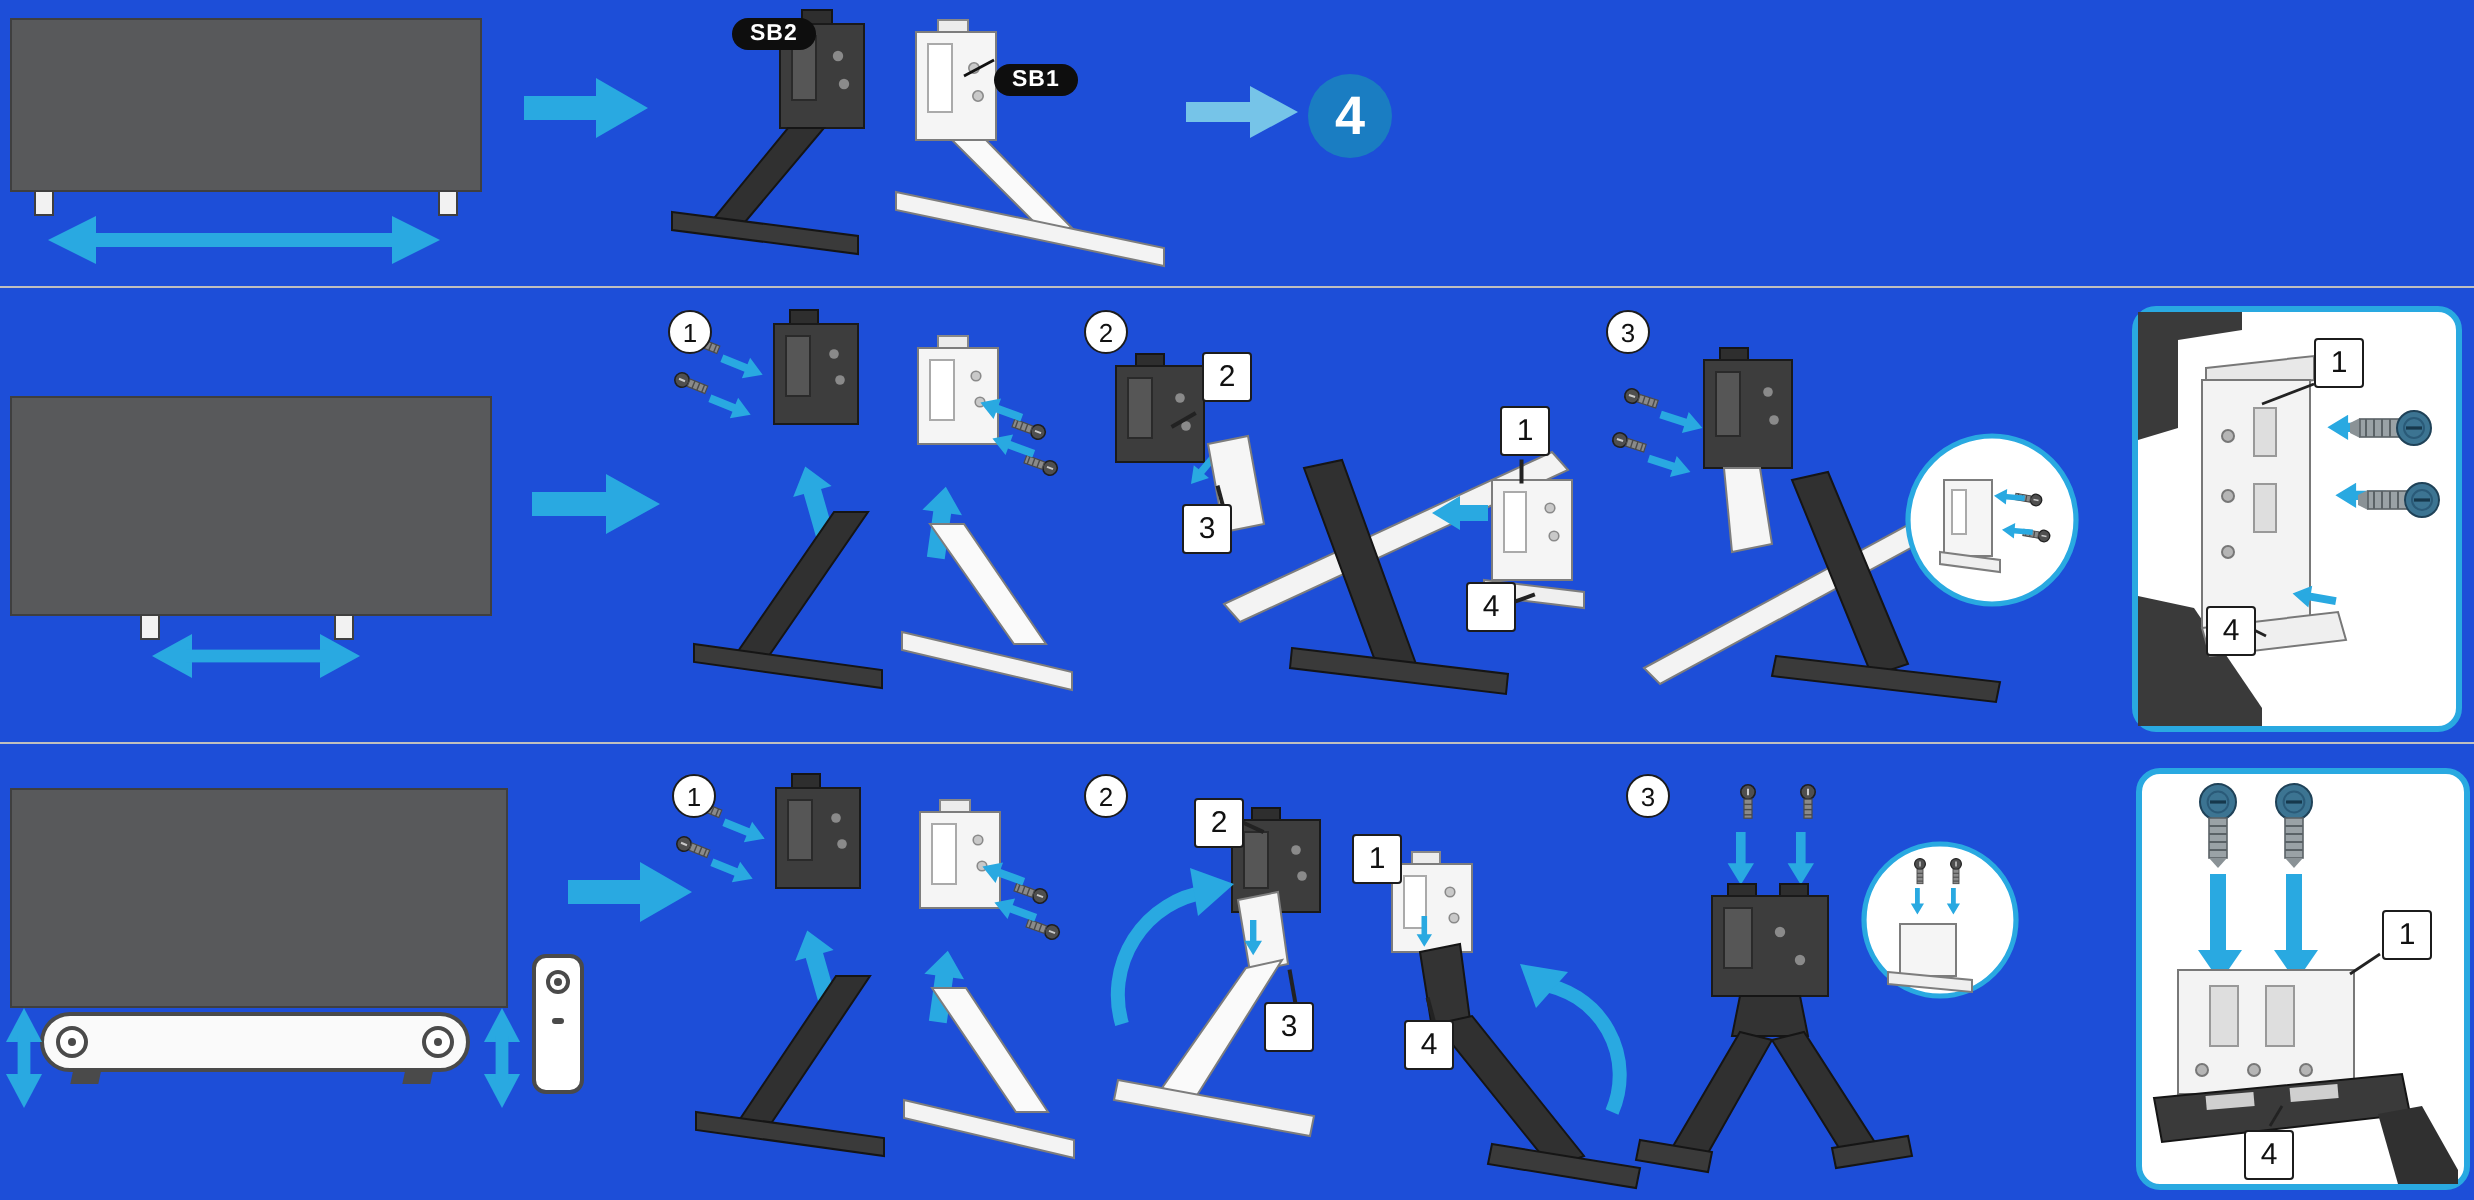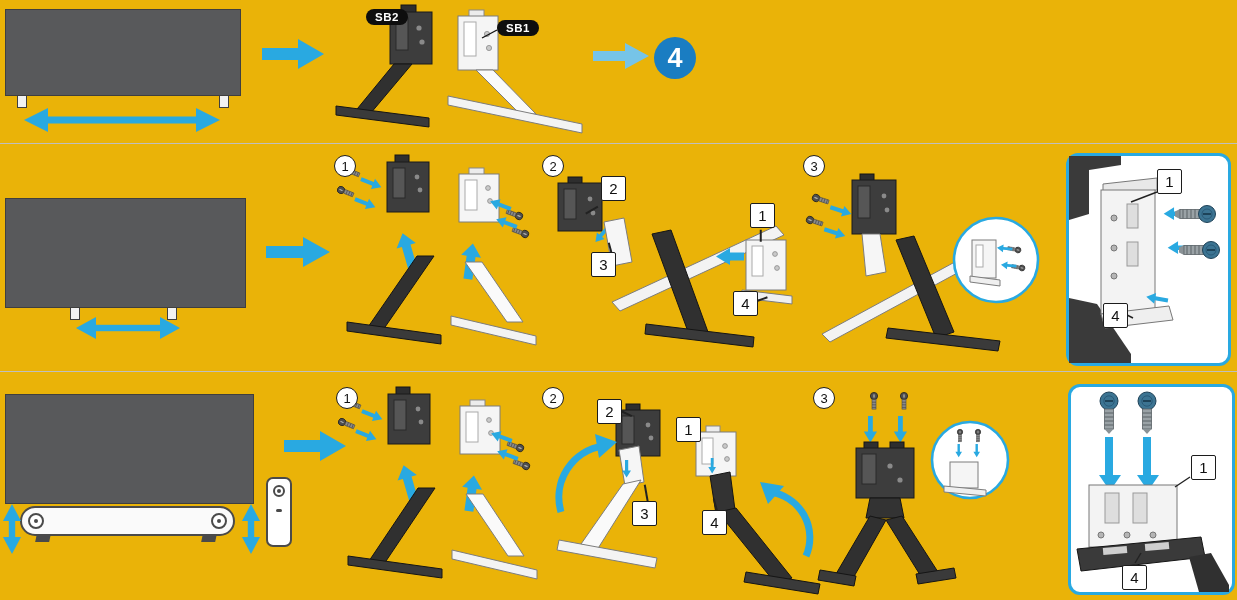--- a/index.html
+++ b/index.html
@@ -1,17 +1,17 @@
 <!DOCTYPE html>
 <html><head>
 <meta charset="utf-8">
 <style>
   * { margin:0; padding:0; box-sizing:border-box; }
   body { font-family:"Liberation Sans", sans-serif; background:#fff; }
-  #canvas { position:relative; width:1237px; height:600px; background:#eab308; overflow:hidden; }
+  #canvas { position:relative; width:1237px; height:600px; background:#1d4ed8; overflow:hidden; }
   .asvg { position:absolute; }
   .divider { position:absolute; left:0; width:1237px; height:1px; background:#bfbfbf; }
   .tv { position:absolute; background:#58595B; border:1px solid #3f3f3f; }
   .foot { position:absolute; width:10px; height:13px; background:#f2f2f2; border:1.5px solid #3f3f3f; }
   .step-circle { position:absolute; width:22px; height:22px; border:1.4px solid #1c1c1c; border-radius:50%;
     background:#fff; display:flex; align-items:center; justify-content:center; font-size:13px; color:#111; z-index:8; }
   .callout { position:absolute; width:25px; height:25px; border:1.6px solid #1c1c1c; border-radius:2px;
     background:#fff; display:flex; align-items:center; justify-content:center; font-size:15px; color:#111; z-index:10; }
   .pill { position:absolute; background:#0e0e0e; color:#fff; font-weight:bold; font-size:11.5px;
     padding:2px 9px; border-radius:10px; z-index:10; letter-spacing:0.5px; }
@@ -99,21 +99,21 @@
       <rect x="134" y="22" width="12" height="34" fill="#ffffff" stroke="#aaaaaa"></rect>
       <circle cx="157" cy="34" r="2.6" fill="#c9c9c9" stroke="#8a8a8a" stroke-width="0.8"></circle>
       <circle cx="159" cy="48" r="2.6" fill="#c9c9c9" stroke="#8a8a8a" stroke-width="0.8"></circle>
       <polygon points="146,70 163,70 206,114 190,114" fill="#fafafa" stroke="#7d7d7d"></polygon>
       <polygon points="118,96 252,124 252,133 118,105" fill="#f3f3f3" stroke="#7d7d7d"></polygon>
       <line x1="76" y1="18" x2="62" y2="22" stroke="#111" stroke-width="1.4"></line>
       <line x1="167" y1="30" x2="152" y2="38" stroke="#111" stroke-width="1.4"></line>
     </svg>
 
     <div class="pill" style="left:366px;top:9px">SB2</div>
-    <div class="pill" style="left:497px;top:20px">SB1</div>
+    <div class="pill" style="left:497px;top:32px">SB1</div>
 
     <svg class="asvg" style="left:593px;top:42px" width="56" height="28" viewBox="0 0 56 28">
       <polygon points="0,9 32,9 32,1 56,14 32,27 32,19 0,19" fill="#76C4E8"></polygon>
     </svg>
 
     <div class="badge" style="left:654px;top:37px">4</div>
   </div>
 
   <div class="divider" style="top:143px"></div>
 

